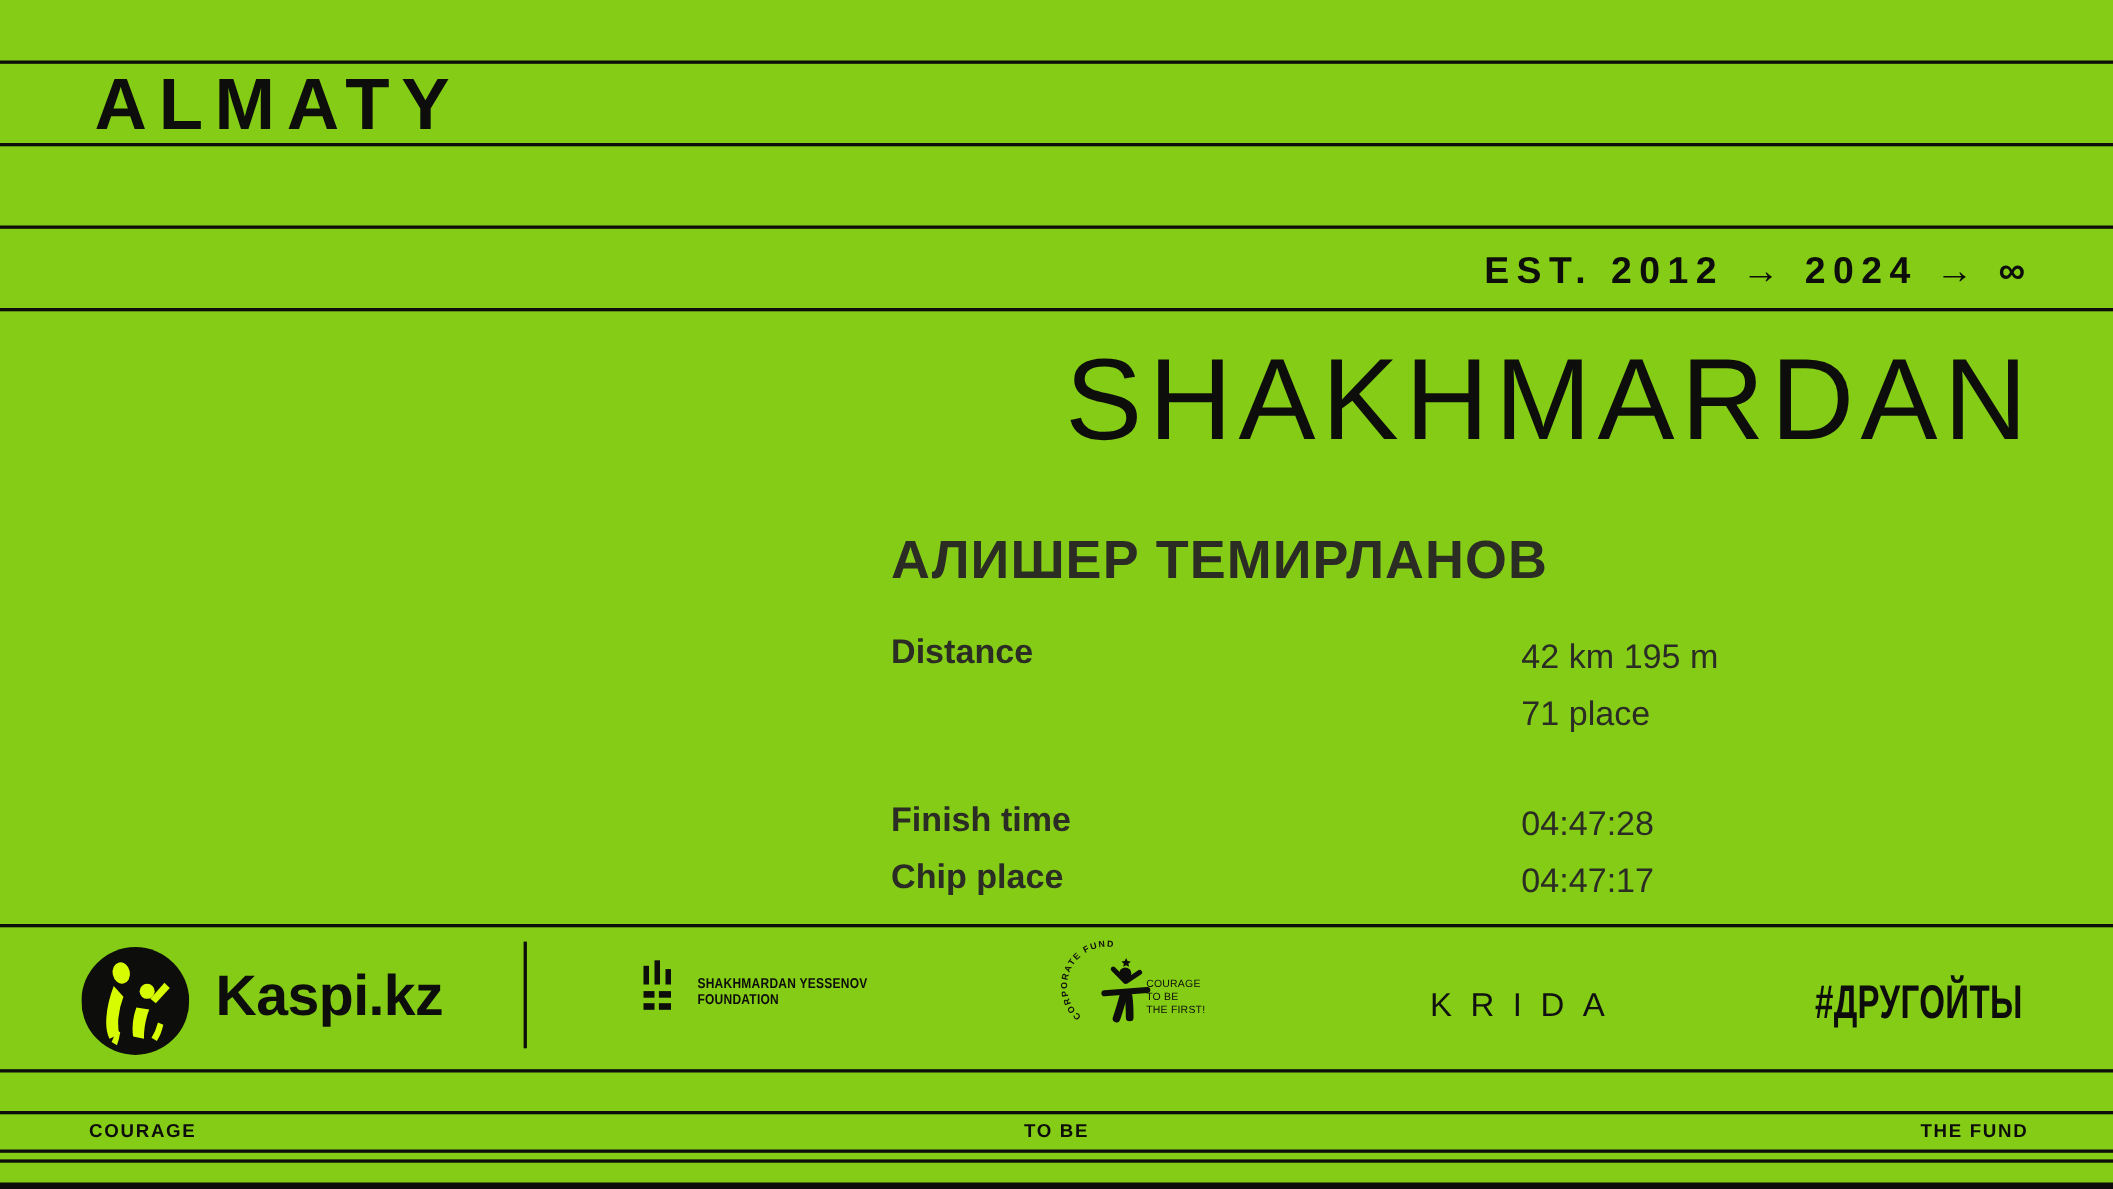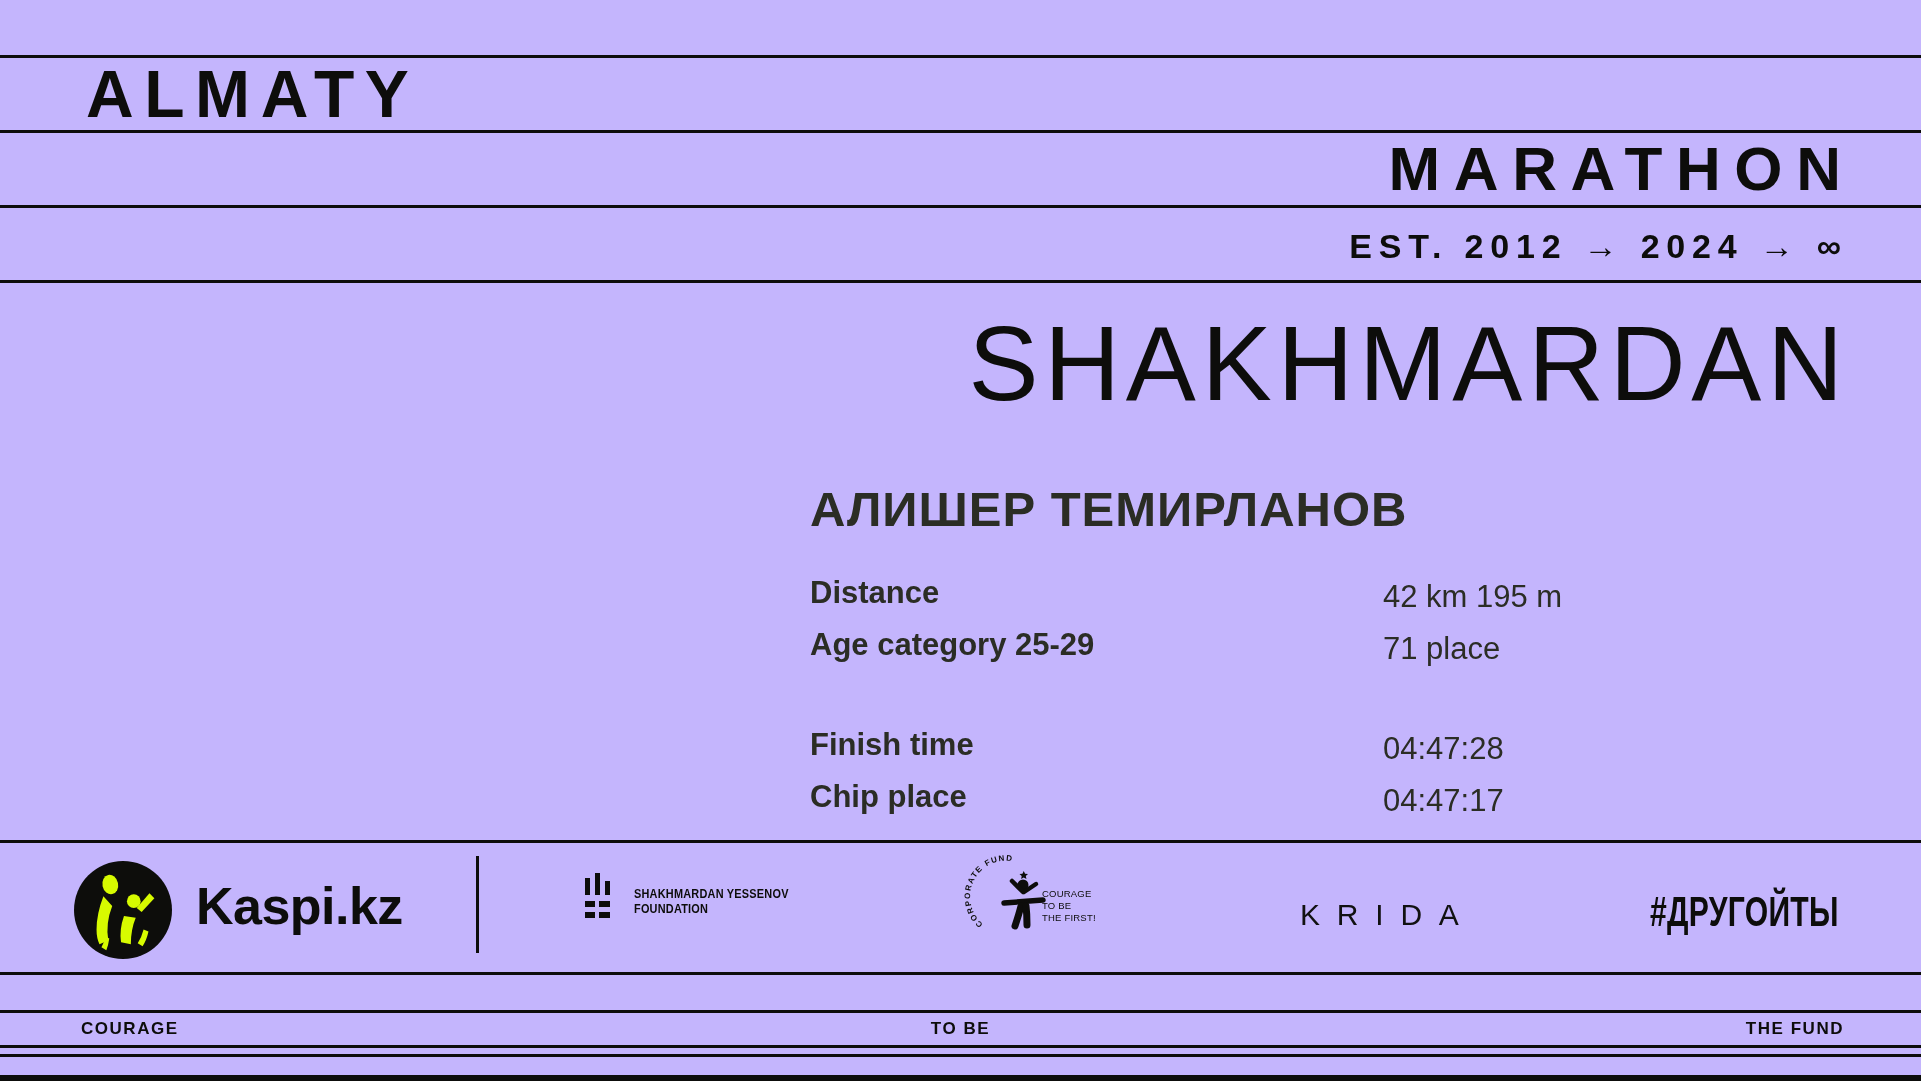--- a/index.html
+++ b/index.html
@@ -3,21 +3,21 @@
 <meta charset="utf-8">
 <style>
   * { margin:0; padding:0; box-sizing:border-box; }
   html,body { width:1921px; height:1081px; }
   body {
     font-family:"Liberation Sans","DejaVu Sans",sans-serif;
     background:#D7FB00;
     position:relative; overflow:hidden;
     color:#0D0D0B;
   }
-  .stage { position:absolute; inset:0; width:1921px; height:1081px; background:#c4b5fd; }
+  .stage { position:absolute; inset:0; width:1921px; height:1081px; background:#84cc16; }
   .hline { position:absolute; left:0; width:1921px; height:3px; background:#0D0D0B; }
   .vline { position:absolute; width:3px; background:#0D0D0B; }
 
   .band { position:absolute; display:flex; align-items:center; }
 
   .almaty {
     left:86px; top:57px; height:74px;
     font-size:66px; font-weight:700; letter-spacing:0.16em;
   }
   .marathon {
@@ -101,36 +101,32 @@
   <div class="hline" style="top:840px"></div>
   <div class="hline" style="top:972px"></div>
   <div class="hline" style="top:1010px"></div>
   <div class="hline" style="top:1045px"></div>
   <div class="hline" style="top:1054px"></div>
   <div class="bottom-bar"></div>
 
   <div class="band almaty">
     <span>ALMATY</span>
   </div>
-  <div class="band marathon">
-    <span>MARATHON</span>
-  </div>
   <div class="band est">
     <span>EST. 2012 → 2024 → ∞</span>
   </div>
 
   <div class="cert-title">SHAKHMARDAN</div>
   <div class="recipient">АЛИШЕР ТЕМИРЛАНОВ</div>
 
   <div class="result-row" style="top:575px">
     <span class="label">Distance</span>
     <span class="value">42 km 195 m</span>
   </div>
   <div class="result-row" style="top:627px">
-    <span class="label">Age category 25-29</span>
     <span class="value">71 place</span>
   </div>
   <div class="result-row" style="top:727px">
     <span class="label">Finish time</span>
     <span class="value">04:47:28</span>
   </div>
   <div class="result-row" style="top:779px">
     <span class="label">Chip place</span>
     <span class="value">04:47:17</span>
   </div>

